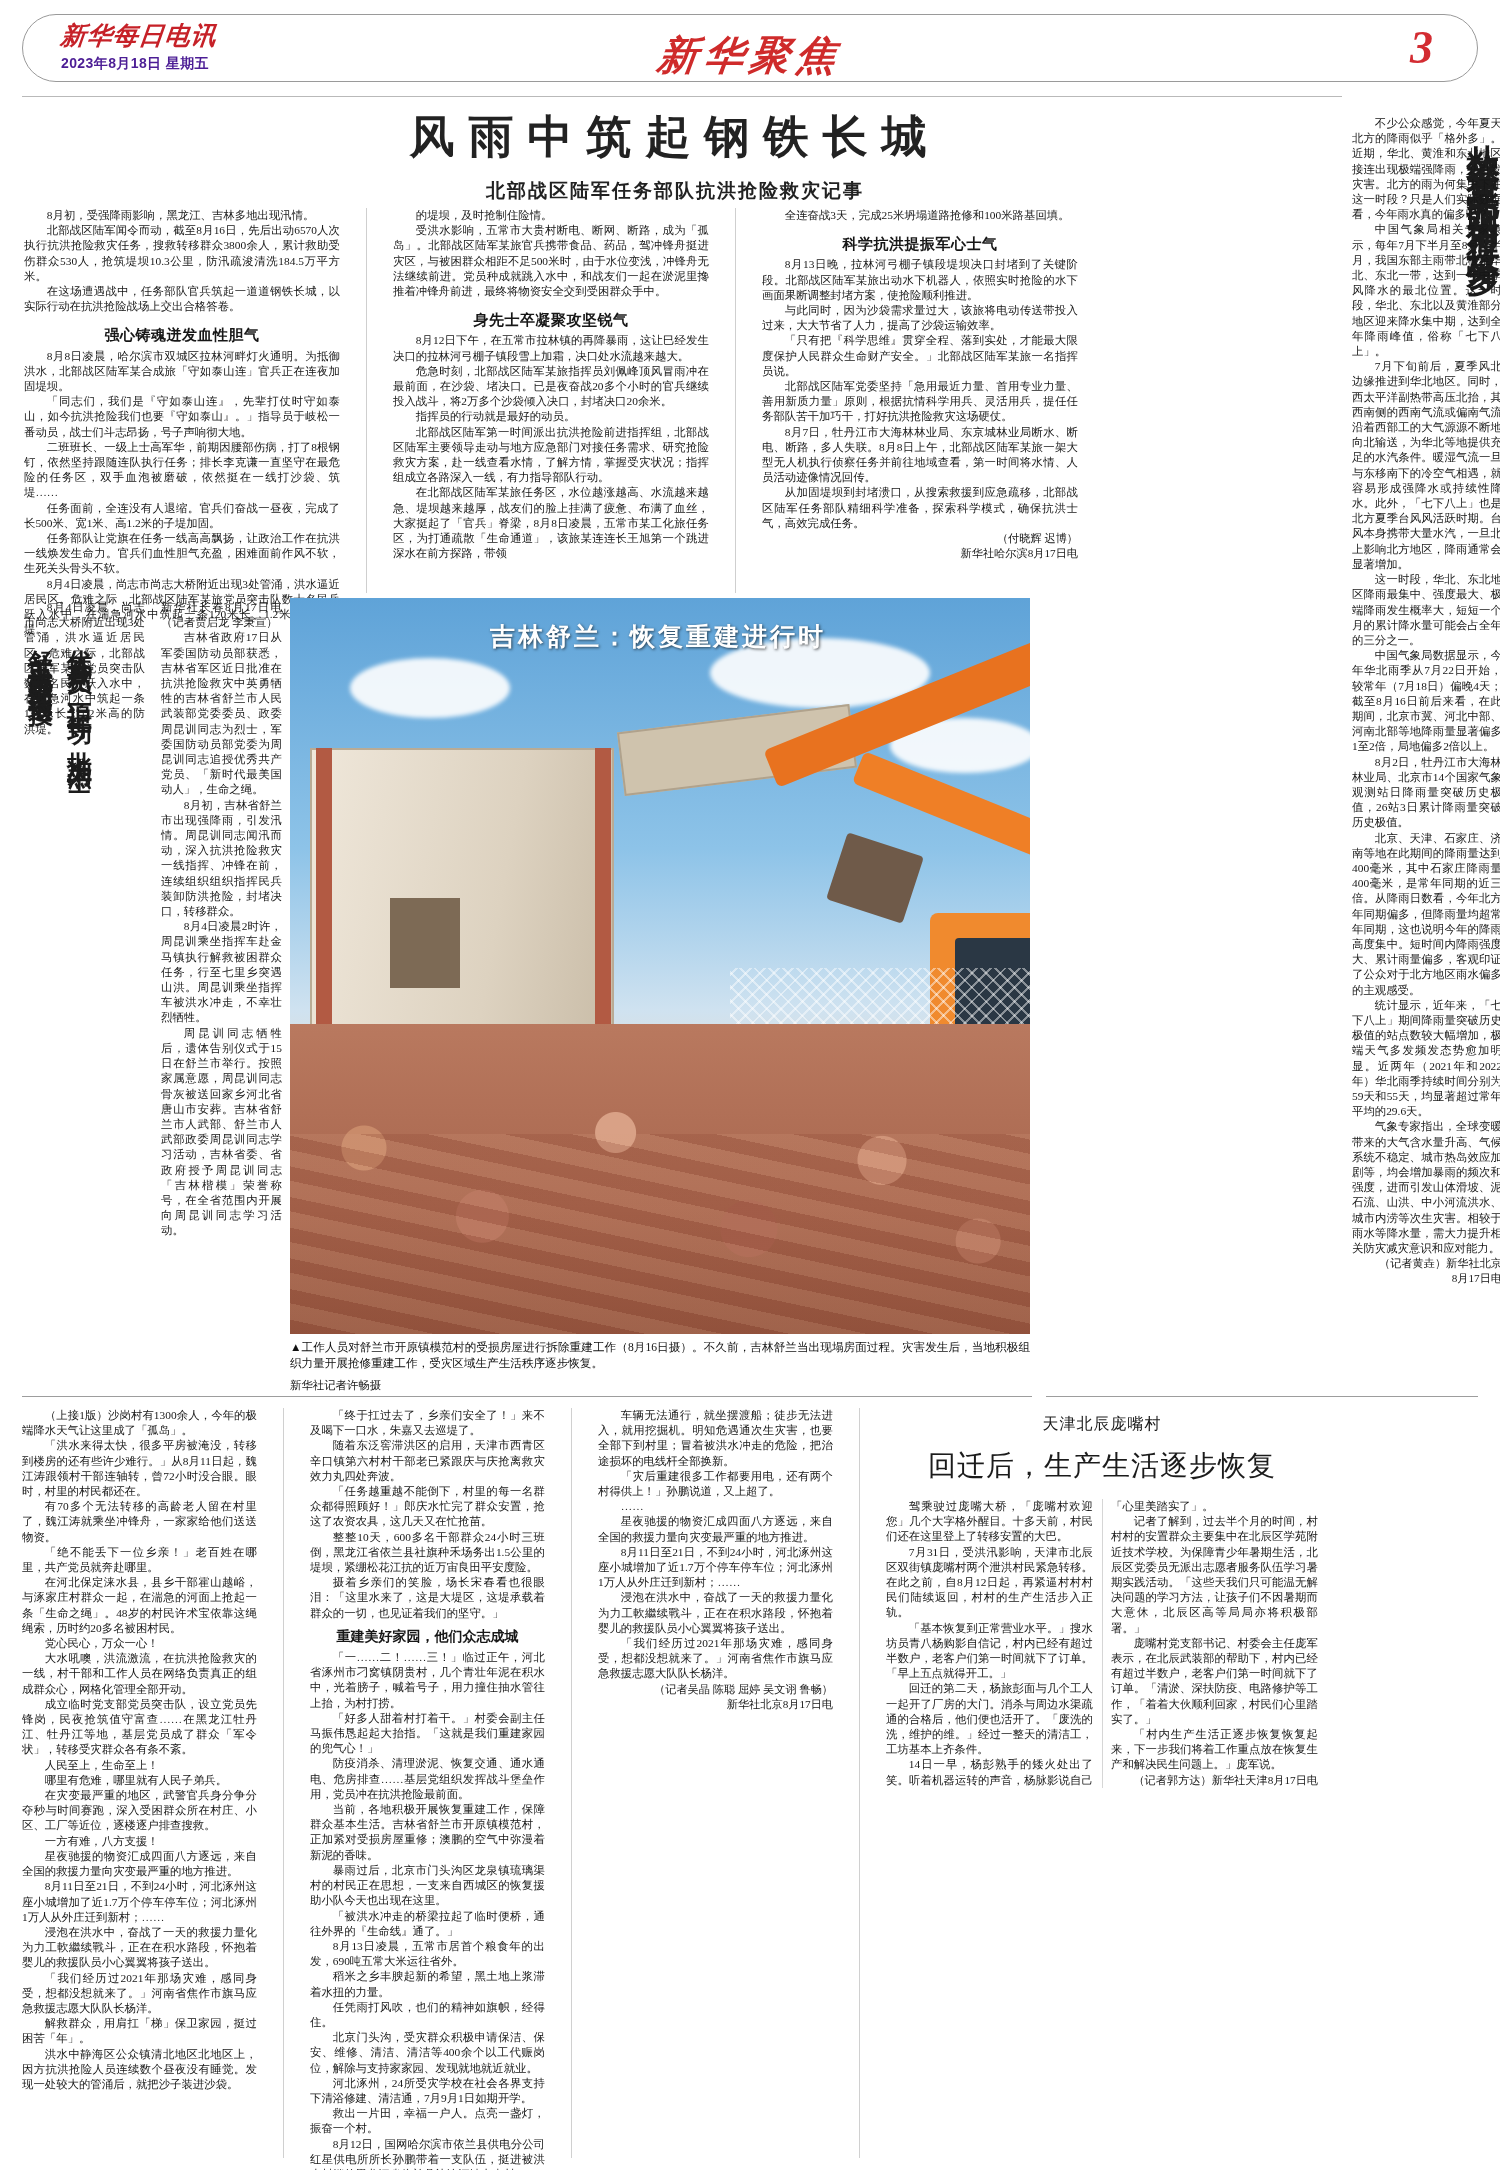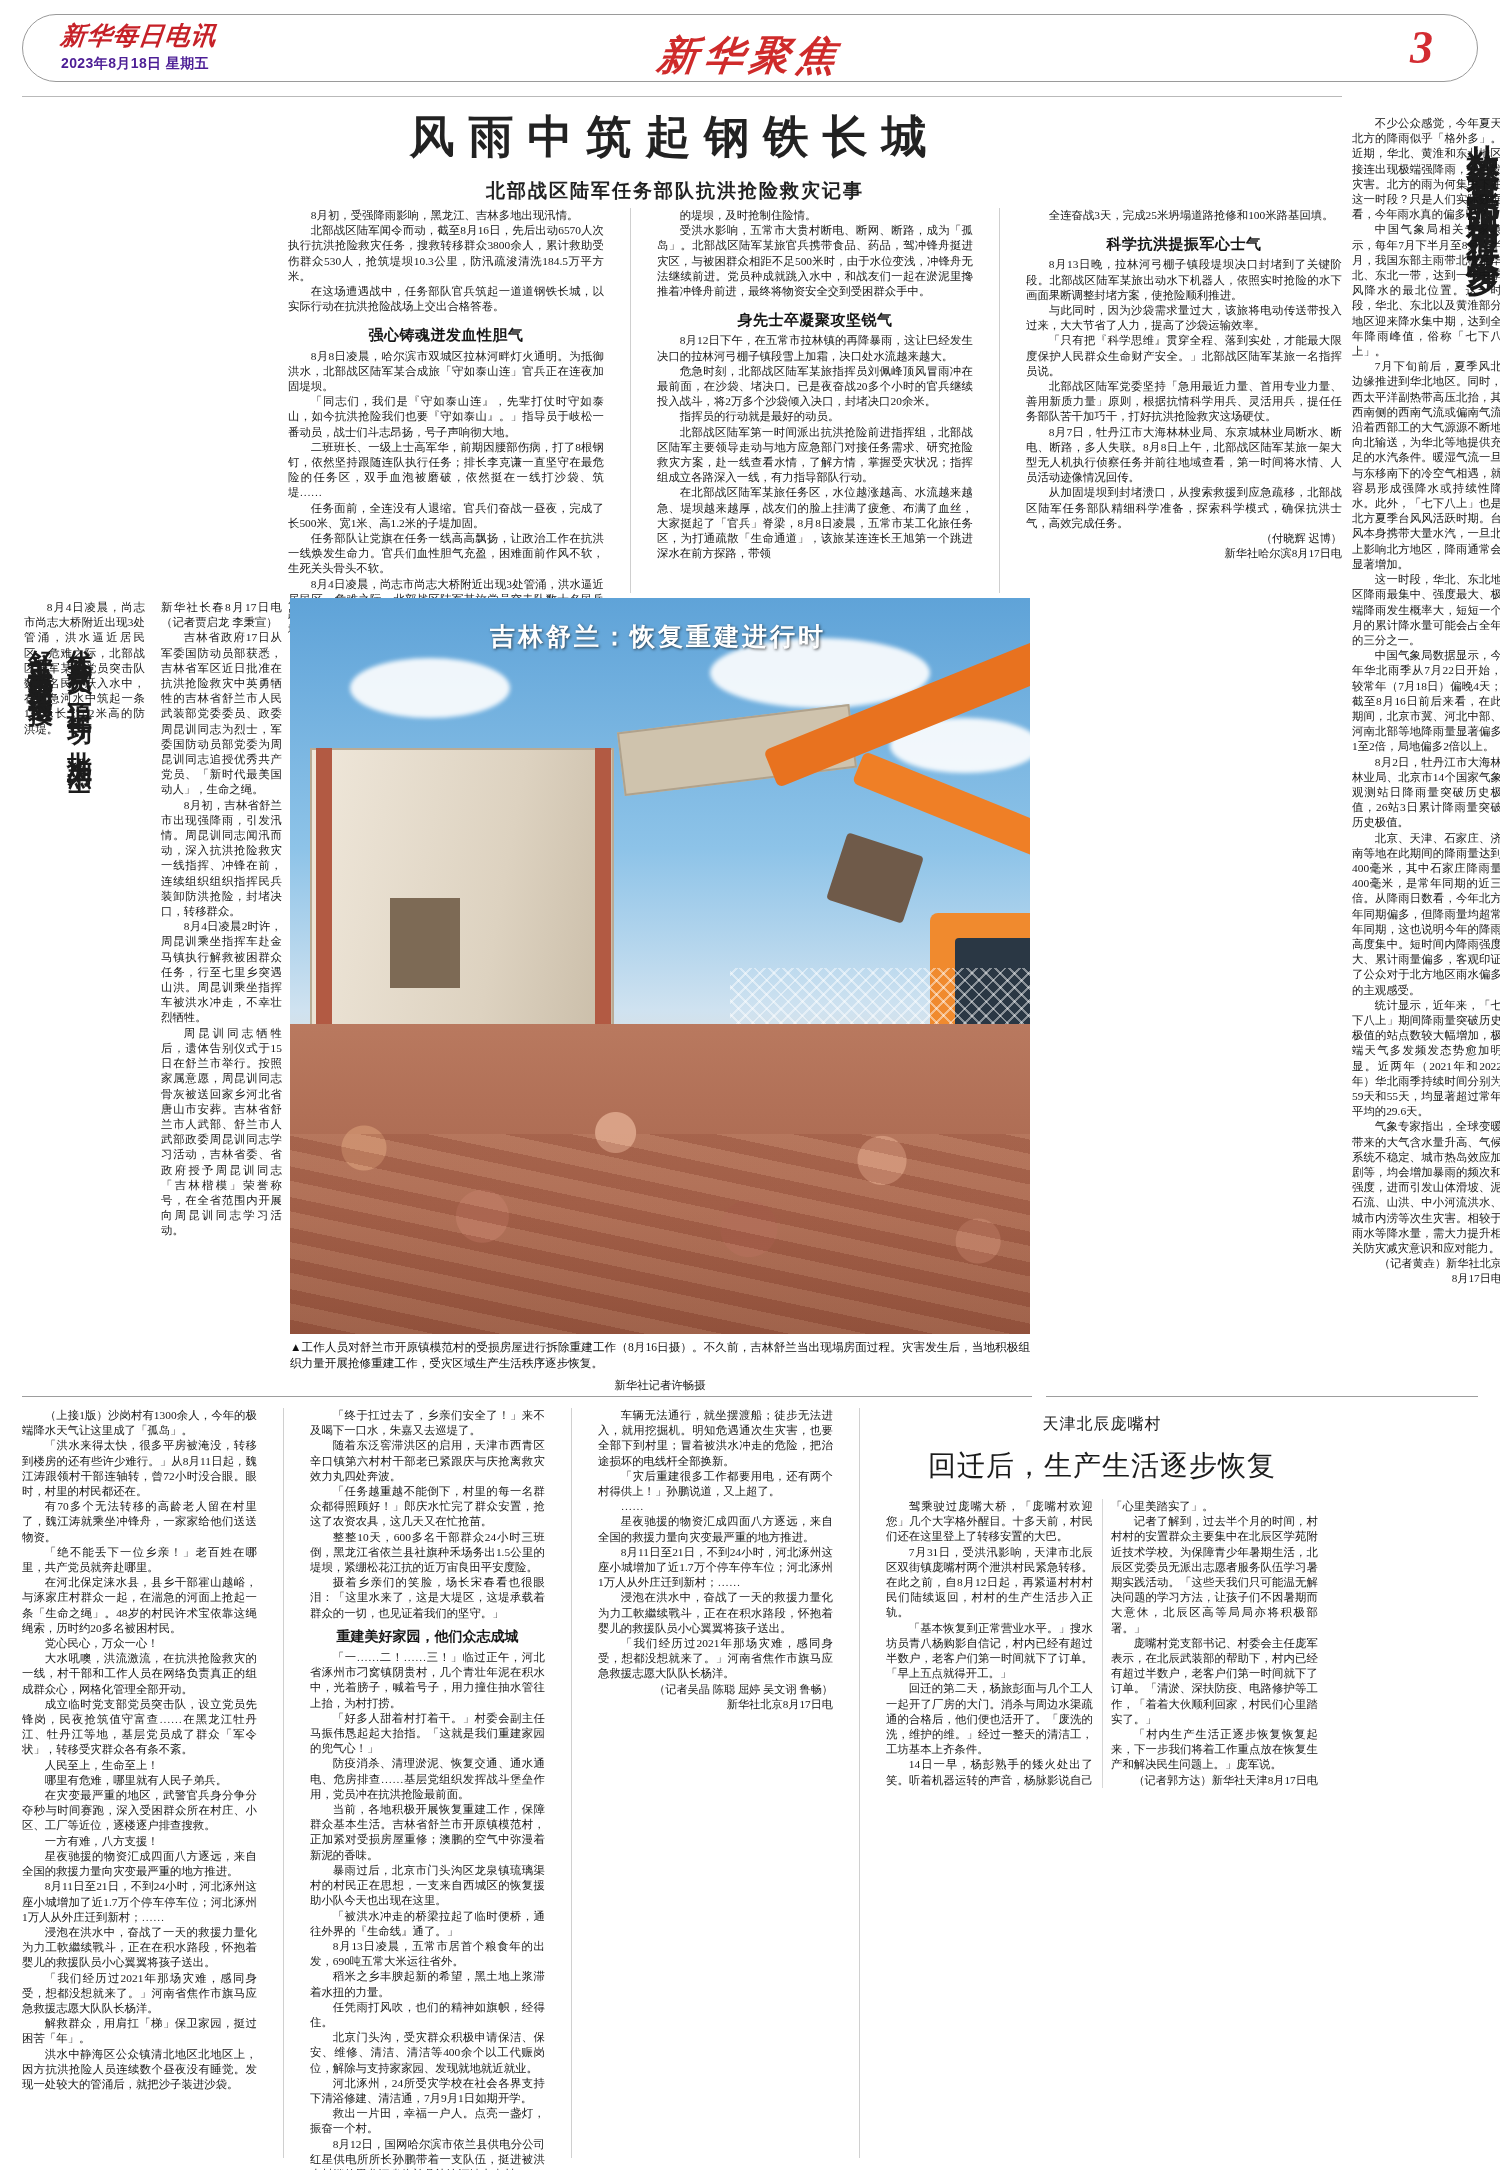--- a/index.html
+++ b/index.html
@@ -78,21 +78,21 @@
     line-height:1.15;
   }
   .main-head h2{
     margin:14px 0 0 0;font-size:19px;font-weight:bold;letter-spacing:2px;
     font-family:"Liberation Sans","DejaVu Sans",sans-serif;color:#222;
   }
 
   
   .topcols{
     position:absolute;left:24px;top:208px;width:1318px;height:385px;
-    display:flex;gap:26px;justify-content:flex-end;
+    display:flex;gap:26px;
   }
   .topcols > .c{width:316px;}
   .topcols .divider{
     width:0;border-left:1px solid #cfcfcf;align-self:stretch;
   }
 
   
   .right-rail{
     position:absolute;left:1352px;top:96px;width:150px;height:1300px;
   }
@@ -145,21 +145,21 @@
     font-size:25px;font-weight:bold;color:#ffffff;letter-spacing:3px;
     text-shadow:1px 1px 3px rgba(0,0,0,.65);
   }
   .excav{position:absolute;}
   .caption{
     position:absolute;left:290px;top:1340px;width:740px;
     font-size:11.6px;line-height:16px;color:#111;text-align:justify;
     font-family:"Liberation Serif",serif;
   }
   .credit{
-    position:absolute;left:290px;top:1378px;width:740px;text-align:center;
+    position:absolute;left:290px;top:1378px;width:740px;text-align:left;
     font-size:11.4px;font-family:"Liberation Serif",serif;
   }
 
   
   .midleft{
     position:absolute;left:24px;top:600px;width:258px;height:740px;
     display:flex;gap:16px;
   }
   .midleft .c{width:121px;}
 

